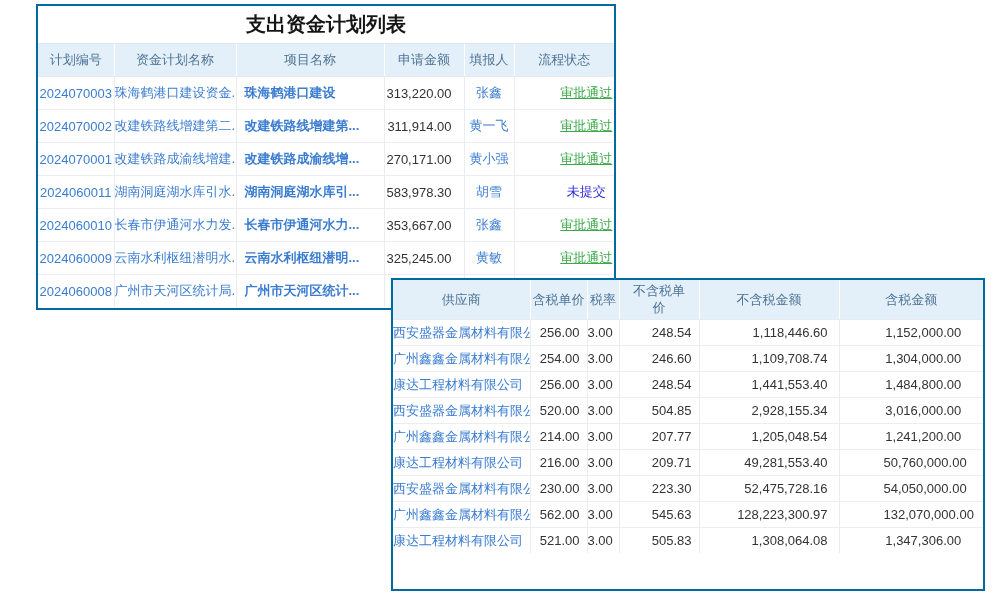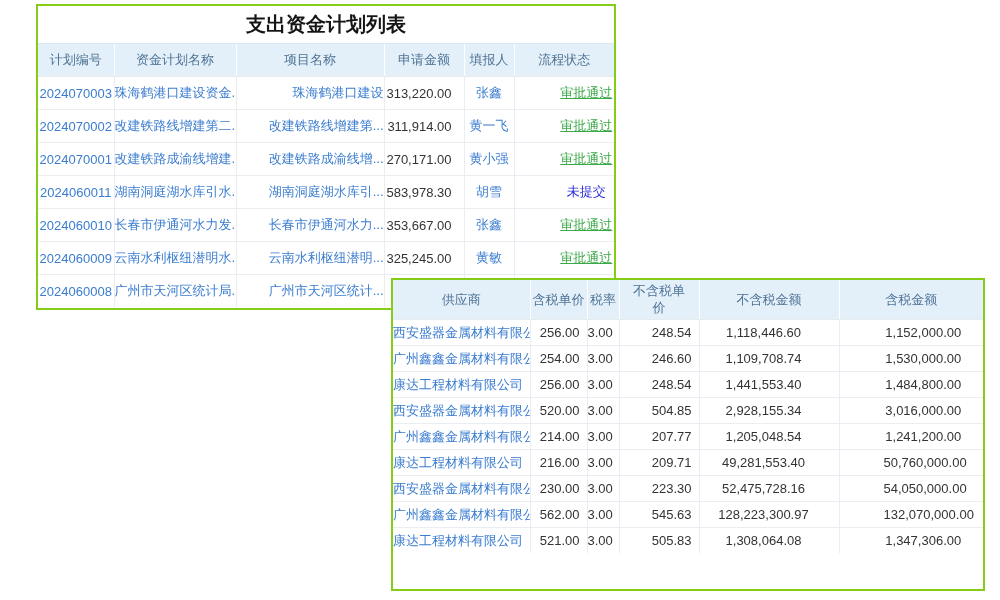--- a/index.html
+++ b/index.html
@@ -3,21 +3,21 @@
 <meta charset="utf-8">
 <style>
   html,body { margin:0; padding:0; }
   body {
     width:1000px; height:600px; position:relative; background:#ffffff;
     font-family:"Liberation Sans","DejaVu Sans",sans-serif;
     overflow:hidden;
   }
   .card {
     position:absolute; background:#ffffff; box-sizing:border-box;
-    border:2px solid #84cc16;
+    border:2px solid #0369a1;
   }
   .card1 { left:36px; top:4px;   width:580px; height:306px; z-index:1; }
   .card2 { left:391px; top:278px; width:594px; height:313px; z-index:2; }
   .card-title {
     text-align:center; font-weight:bold; color:#151515;
     border-bottom:1px solid #dcE9f3; background:#ffffff;
   }
   .card1 .card-title { height:37px; line-height:37px; font-size:20px; }
   .card2 .card-title { height:34px; line-height:34px; font-size:18px; }
 
@@ -36,31 +36,31 @@
   tr:last-child td { border-bottom:none; }
 
   .t1 th { height:32px; }
   .t1 td { height:32px; }
   .t2 th { height:39px; }
   .t2 td { height:25px; }
 
   
   .c0 { text-align:center; color:#3a7cd0; }
   .c1 { text-align:center; color:#3a7cd0; }
-  .c2 { text-align:right; padding-left:3px; color:#3a7cd0; }
+  .c2 { text-align:left; padding-left:8px; color:#3a7cd0;font-weight:bold; }
   .c3 { text-align:right; padding-right:12px; }
   .c4 { text-align:center; color:#3a7cd0; }
   .c5 { text-align:center;padding-left:44px; }
   .st-green { color:#3aa948; text-decoration:underline; }
   .st-blue  { color:#2a2ad8; }
 
   
   .q0 { text-align:right; padding-right:8px;  color:#3a7cd0; }
   .q1, .q2, .q3 { text-align:right; padding-right:7px; }
-  .q4 { text-align:center; padding-right:11px; }
+  .q4 { text-align:right; padding-right:11px; }
   .q5 { text-align:center; padding-right:20px;padding-left:44px; }
 
   .wrapnarrow {
     display:inline-block; width:56px; word-break:break-all;
     line-height:1.25; vertical-align:middle; white-space:normal;
   }
 </style>
 </head>
 <body>
 
@@ -174,21 +174,21 @@
         <td class="q3">248.54</td>
         <td class="q4">1,118,446.60</td>
         <td class="q5">1,152,000.00</td>
       </tr>
       <tr>
         <td class="q0">广州鑫鑫金属材料有限公司</td>
         <td class="q1">254.00</td>
         <td class="q2">3.00</td>
         <td class="q3">246.60</td>
         <td class="q4">1,109,708.74</td>
-        <td class="q5">1,530,000.00</td>
+        <td class="q5">1,304,000.00</td>
       </tr>
       <tr>
         <td class="q0">康达工程材料有限公司</td>
         <td class="q1">256.00</td>
         <td class="q2">3.00</td>
         <td class="q3">248.54</td>
         <td class="q4">1,441,553.40</td>
         <td class="q5">1,484,800.00</td>
       </tr>
       <tr>

